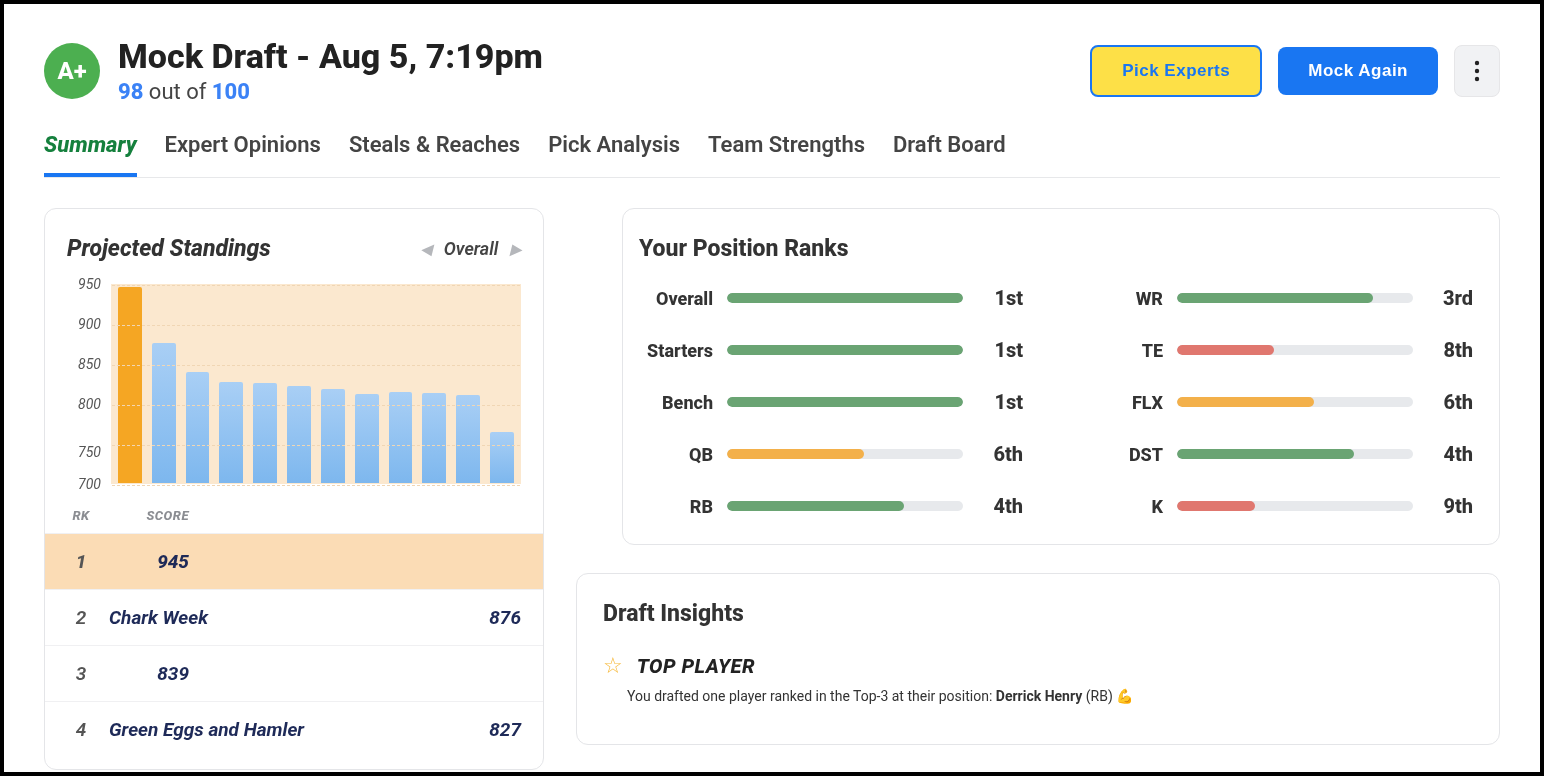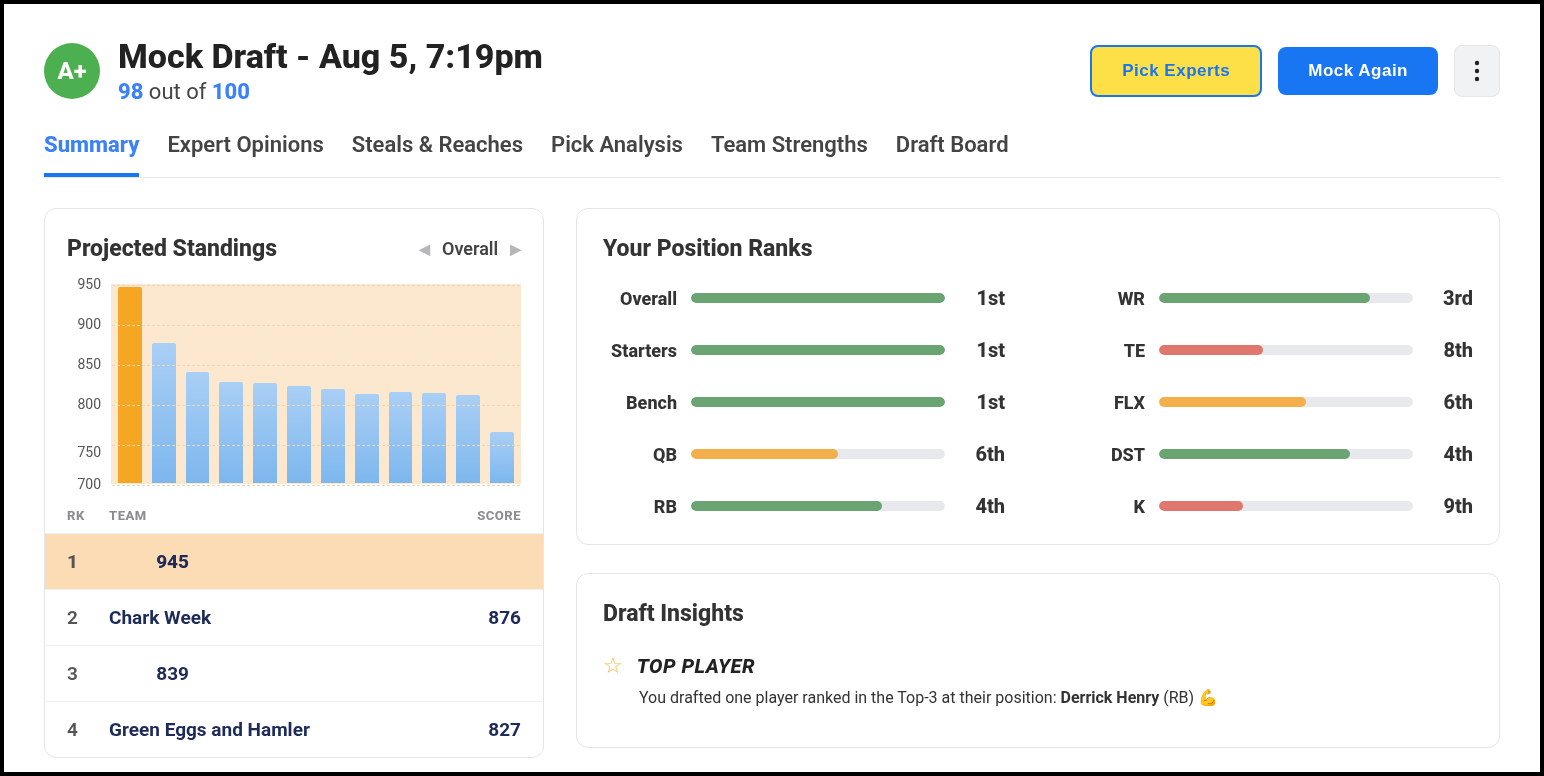--- a/index.html
+++ b/index.html
@@ -37,24 +37,24 @@
   .btn-primary { background: #1976f2; color: #fff; margin-right: 16px; }
   .btn-icon {
     width: 46px; height: 52px; background: #f1f2f4; border-radius: 8px;
     display: flex; align-items: center; justify-content: center; cursor: pointer;
     border: 1px solid #e6e6e8;
   }
   .tabs {
     display: flex; gap: 28px; border-bottom: 1px solid #e7e8ea; font-size: 22px; font-weight: 600;
   }
   .tab { padding: 10px 0 16px 0; color: #444; cursor: pointer; }
-  .tab.active { color: #3b82f6; border-bottom: 4px solid #1976f2; font-weight: 800; }
+  .tab.active { color: #15803d; border-bottom: 4px solid #1976f2; font-weight: 800; font-style: italic; }
   .content { display: flex; gap: 32px; margin-top: 30px; }
   .card { border: 1px solid #e4e5e8; border-radius: 12px; background: #fff; }
-  .left-card { width: 500px; padding-bottom: 0; }
+  .left-card { width: 500px; padding-bottom: 12px; font-style: italic; }
   .right-col { flex: 1; display: flex; flex-direction: column; gap: 28px; }
   .card-head {
     display: flex; align-items: center; justify-content: space-between;
     padding: 26px 22px 22px 22px;
   }
   .card-title { font-size: 23px; font-weight: 800; color: #333; }
   .pager { display: flex; align-items: center; gap: 12px; color: #444; font-size: 18px; font-weight: 600; }
   .chev { color: #b5b7bb; cursor: pointer; font-size: 14px; }
   
   .chart-wrap { position: relative; padding: 0 22px 6px 22px; }
@@ -63,41 +63,41 @@
     background: #fbe8cf; border: 1px solid #fbe8cf;
   }
   .ylabels { position: absolute; left: 22px; top: 0; height: 200px; width: 38px; font-size: 14px; color: #555; }
   .ylabels span { position: absolute; right: 4px; transform: translateY(-50%); }
   .grid { position: absolute; left:0; right:0; border-top:1px dashed #f0d6b4; }
   .bars { position: absolute; left: 0; right: 0; bottom: 0; top: 0; display: flex; align-items: flex-end; gap: 10px; padding: 0 6px; }
   .bar { flex: 1; background: linear-gradient(#a9cff5, #7db7ee); border-radius: 2px 2px 0 0; }
   .bar.highlight { background: #f5a623; }
   
   .thead { display: flex; padding: 18px 22px 10px 22px; font-size: 13px; color: #8b8d92; font-weight: 800; letter-spacing: 0.5px; }
-  .col-rk { width: 42px; text-align: left; padding-right: 14px; }
+  .col-rk { width: 42px; text-align: center; padding-right: 14px; }
   .col-team { flex: 1; }
   .col-score { width: 80px; text-align: right; }
   .trow { display: flex; align-items: center; padding: 16px 22px; font-size: 19px; color: #1e2a58; font-weight: 700; border-top: 1px solid #f0f0f2; }
   .trow .col-rk { color: #555; font-weight: 600; }
   .trow.highlight { background: #fbdcb5; font-weight: 800; color: #1e2a58; }
   .trow.highlight .col-rk { font-weight: 800; }
   
-  .ranks-card { padding: 26px 26px 26px 26px; }
+  .ranks-card { padding: 26px 26px 26px 16px; margin-left: 46px; }
   .ranks-grid { display: grid; grid-template-columns: 1fr 1fr; column-gap: 66px; row-gap: 28px; margin-top: 24px; }
   .rank-row { display: flex; align-items: center; gap: 14px; }
   .rank-label { width: 74px; text-align: right; font-weight: 800; font-size: 18px; color: #333; }
   .rank-bar { flex: 1; height: 10px; background: #e7e9ec; border-radius: 5px; overflow: hidden; }
   .rank-fill { height: 100%; border-radius: 5px; }
   .rank-val { width: 46px; text-align: right; font-weight: 800; font-size: 20px; color: #333; }
   
   .insights-card { padding: 26px 26px 40px 26px; }
   .insight-head { display: flex; align-items: center; gap: 14px; margin-top: 26px; }
   .star { color: #f6b93b; font-size: 22px; }
   .insight-title { font-style: italic; font-weight: 800; font-size: 20px; letter-spacing: 0.5px; }
-  .insight-body { margin-top: 10px; margin-left: 36px; font-size: 16px; color: #333; }
+  .insight-body { margin-top: 10px; margin-left: 24px; font-size: 14px; color: #333; }
 </style>
 </head>
 <body>
 
 <div class="page">
 
   <div class="header">
     <div class="grade-badge">A+</div>
     <div class="title-block">
       <h1>Mock Draft - Aug 5, 7:19pm</h1>
@@ -166,21 +166,20 @@
             <div class="grid" style="top: 160px;"></div>
             <div class="grid" style="top: 120px;"></div>
             <div class="grid" style="top: 80px;"></div>
             <div class="grid" style="top: 40px;"></div>
             <div class="grid" style="top: 0px;"></div>
           </div>
       </div>
 
       <div class="thead">
         <div class="col-rk">RK</div>
-        <div class="col-team">TEAM</div>
         <div class="col-score">SCORE</div>
       </div>
       <div id="standings-rows">
           <div class="trow highlight">
             <div class="col-rk">1</div>
             <div class="col-score">945</div>
           </div>
           <div class="trow">
             <div class="col-rk">2</div>
             <div class="col-team">Chark Week</div>

